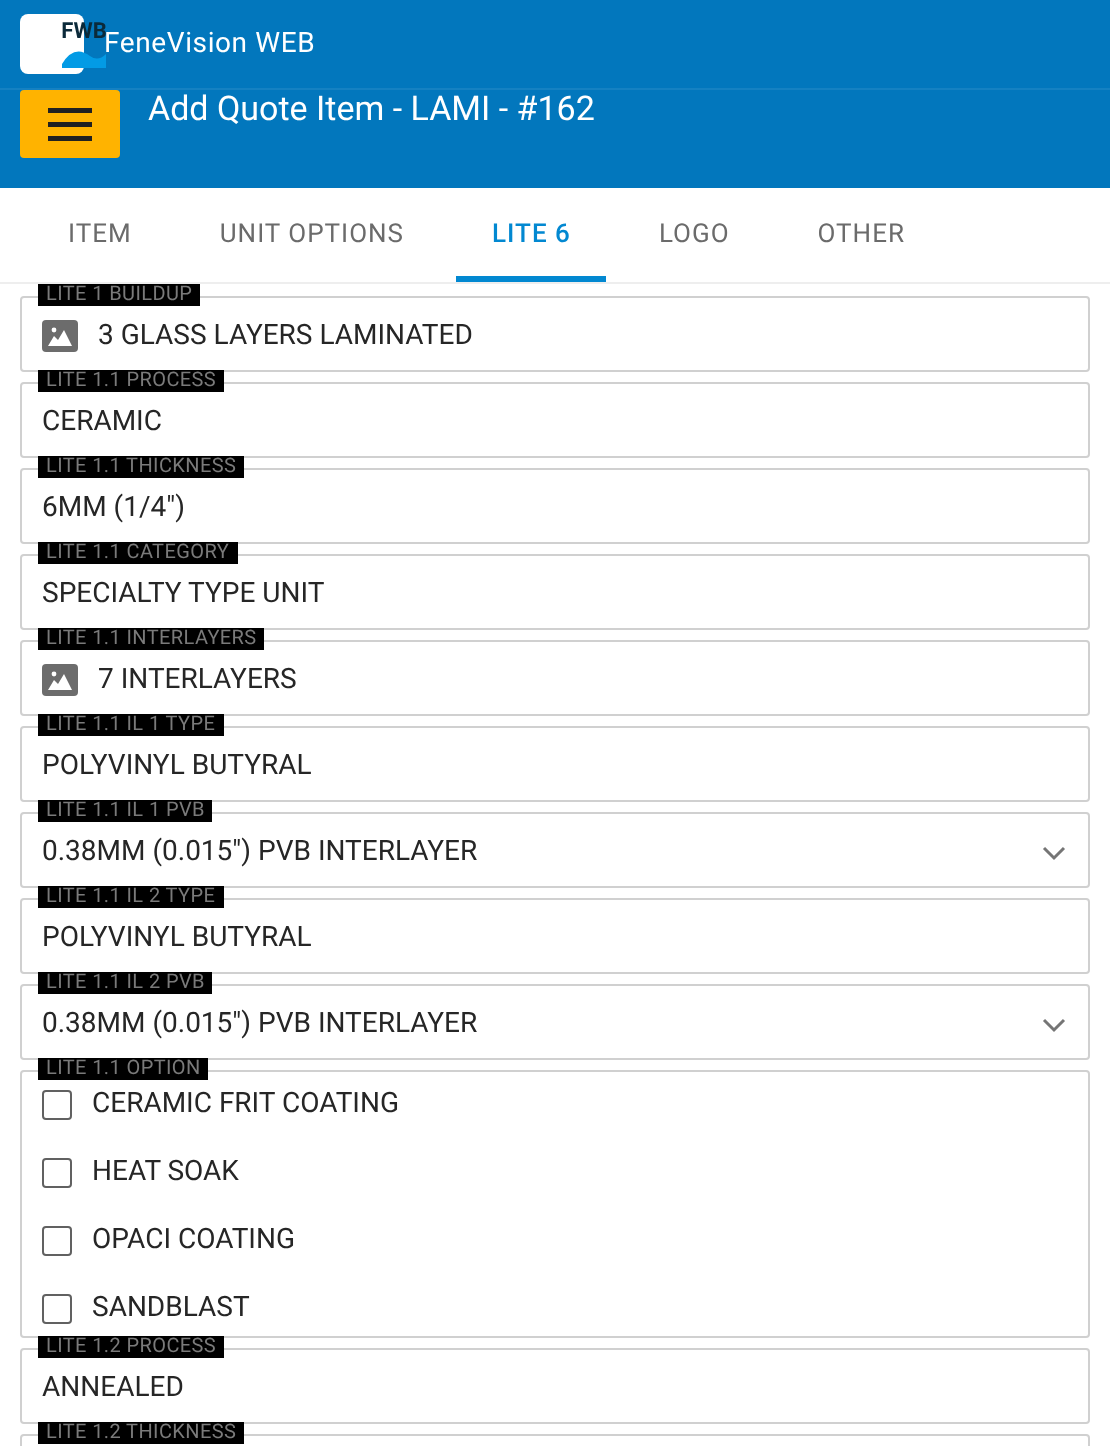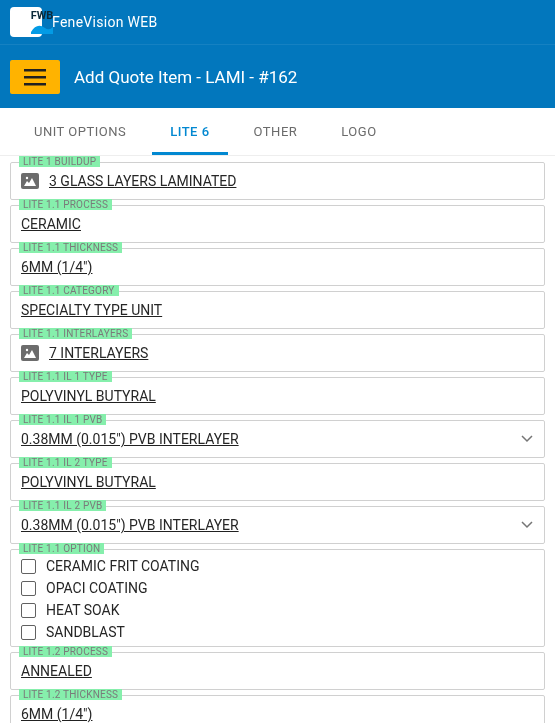--- a/index.html
+++ b/index.html
@@ -5,41 +5,41 @@
   * { box-sizing: border-box; margin: 0; padding: 0; }
   html, body { font-family: "Segoe UI", Roboto, Arial, sans-serif; background: #fff; color: #212121; }
   .app { width: 555px; height: 723px; overflow: hidden; display: flex; flex-direction: column; }
 
   .topbar { background: #0277bd; color: #fff; height: 44px; display: flex; align-items: center; padding: 0 10px; }
   .logo-box { width: 30px; height: 30px; background: #fff; border-radius: 4px; display: flex; align-items: center; justify-content: center; margin-right: 10px; position: relative; padding-left: 32px; }
   .logo-text { font-weight: 700; font-size: 11px; color: #0b2a3a; position: absolute; top: 2px; }
   .logo-swoosh { position: absolute; bottom: 3px; width: 22px; height: 10px; }
   .app-title { font-size: 14px; font-weight: 400; letter-spacing: 0.3px; }
 
-  .subbar { background: #0277bd; color: #fff; height: 64px; display: flex; align-items: center; padding: 0 10px; border-top: 1px solid rgba(255,255,255,0.08); }
+  .subbar { background: #0277bd; color: #fff; height: 50px; display: flex; padding: 0 10px; border-top: 1px solid rgba(255,255,255,0.08); }
   .menu-btn { width: 50px; height: 34px; background: #ffb300; border-radius: 2px; display: flex; align-items: center; justify-content: center; margin-right: 14px; cursor: pointer; }
   .menu-btn svg { width: 22px; height: 18px; }
   .page-title { font-size: 17px; font-weight: 400; }
 
   .tabs { display: flex; height: 48px; border-bottom: 1px solid #eee; align-items: stretch; padding: 0 16px; gap: 8px; }
   .tab { display: flex; align-items: center; justify-content: center; padding: 0 18px; font-size: 13px; color: #6b6b6b; letter-spacing: 0.5px; cursor: pointer; position: relative; }
   .tab.active { color: #0288d1; font-weight: 500; }
   .tab.active::after { content: ""; position: absolute; left: 0; right: 0; bottom: 0; height: 3px; background: #0288d1; }
 
   .content { flex: 1; overflow-y: auto; padding: 6px 10px 10px 10px; }
   .field { border: 1px solid #d0d0d0; border-radius: 2px; margin-bottom: 5px; position: relative; }
-  .field-label { position: absolute; top: -7px; left: 8px; background: #86efac; padding: 0 4px; font-size: 10px; color: #7a7a7a; letter-spacing: 0.2px; }
-  .field-body { padding: 10px 10px 8px 10px; display: flex; align-items: flex-start; min-height: 36px; text-decoration: underline; }
+  .field-label { position: absolute; top: -7px; left: 8px; background: #000000; padding: 0 4px; font-size: 10px; color: #7a7a7a; letter-spacing: 0.2px; }
+  .field-body { padding: 10px 10px 8px 10px; display: flex; align-items: center; min-height: 36px; }
   .field-value { font-size: 14px; color: #262626; }
   .img-icon { width: 18px; height: 16px; background: #6c6c6c; border-radius: 2px; margin-right: 10px; position: relative; display: inline-flex; align-items: center; justify-content: center; }
   .img-icon svg { width: 12px; height: 10px; }
   .chev { margin-left: auto; color: #757575; display: flex; align-items: center; }
   .chev svg { width: 14px; height: 14px; }
 
-  .option-list { padding: 8px 10px 6px 10px; display: flex; flex-direction: column; gap: 6px; }
+  .option-list { padding: 8px 10px 6px 10px; display: flex; flex-direction: column; gap: 18px; }
   .opt { display: flex; align-items: center; gap: 10px; cursor: pointer; }
   .cb { width: 15px; height: 15px; border: 1.5px solid #616161; border-radius: 2px; flex-shrink: 0; }
   .opt-label { font-size: 14px; color: #262626; }
 </style>
 </head>
 <body>
 
 <div class="app">
 
   <div class="topbar">
@@ -57,24 +57,25 @@
       <svg viewBox="0 0 22 18">
         <rect y="1" width="22" height="2.5" fill="#212121"></rect>
         <rect y="8" width="22" height="2.5" fill="#212121"></rect>
         <rect y="15" width="22" height="2.5" fill="#212121"></rect>
       </svg>
     </div>
     <div class="page-title">Add Quote Item - LAMI - #162</div>
   </div>
 
   <div class="tabs">
+    <div class="tab">ITEM</div>
     <div class="tab">UNIT OPTIONS</div>
     <div class="tab active">LITE 6</div>
+    <div class="tab">LOGO</div>
     <div class="tab">OTHER</div>
-    <div class="tab">LOGO</div>
   </div>
 
   <div class="content">
 
     <div class="field">
       <span class="field-label">LITE 1 BUILDUP</span>
       <div class="field-body">
         <span class="img-icon">
           <svg viewBox="0 0 12 10">
               <path d="M0 10 L3 5 L5 7 L8 2 L12 10 Z" fill="#fff"></path>
@@ -159,28 +160,28 @@
 
     <div class="field">
       <span class="field-label">LITE 1.1 OPTION</span>
       <div class="option-list">
         <div class="opt">
           <span class="cb"></span>
           <span class="opt-label">CERAMIC FRIT COATING</span>
         </div>
         <div class="opt">
           <span class="cb"></span>
+          <span class="opt-label">HEAT SOAK</span>
+        </div>
+        <div class="opt">
+          <span class="cb"></span>
           <span class="opt-label">OPACI COATING</span>
         </div>
         <div class="opt">
           <span class="cb"></span>
-          <span class="opt-label">HEAT SOAK</span>
-        </div>
-        <div class="opt">
-          <span class="cb"></span>
           <span class="opt-label">SANDBLAST</span>
         </div>
       </div>
     </div>
 
     <div class="field">
       <span class="field-label">LITE 1.2 PROCESS</span>
       <div class="field-body">
           <span class="field-value">ANNEALED</span>
         </div>

